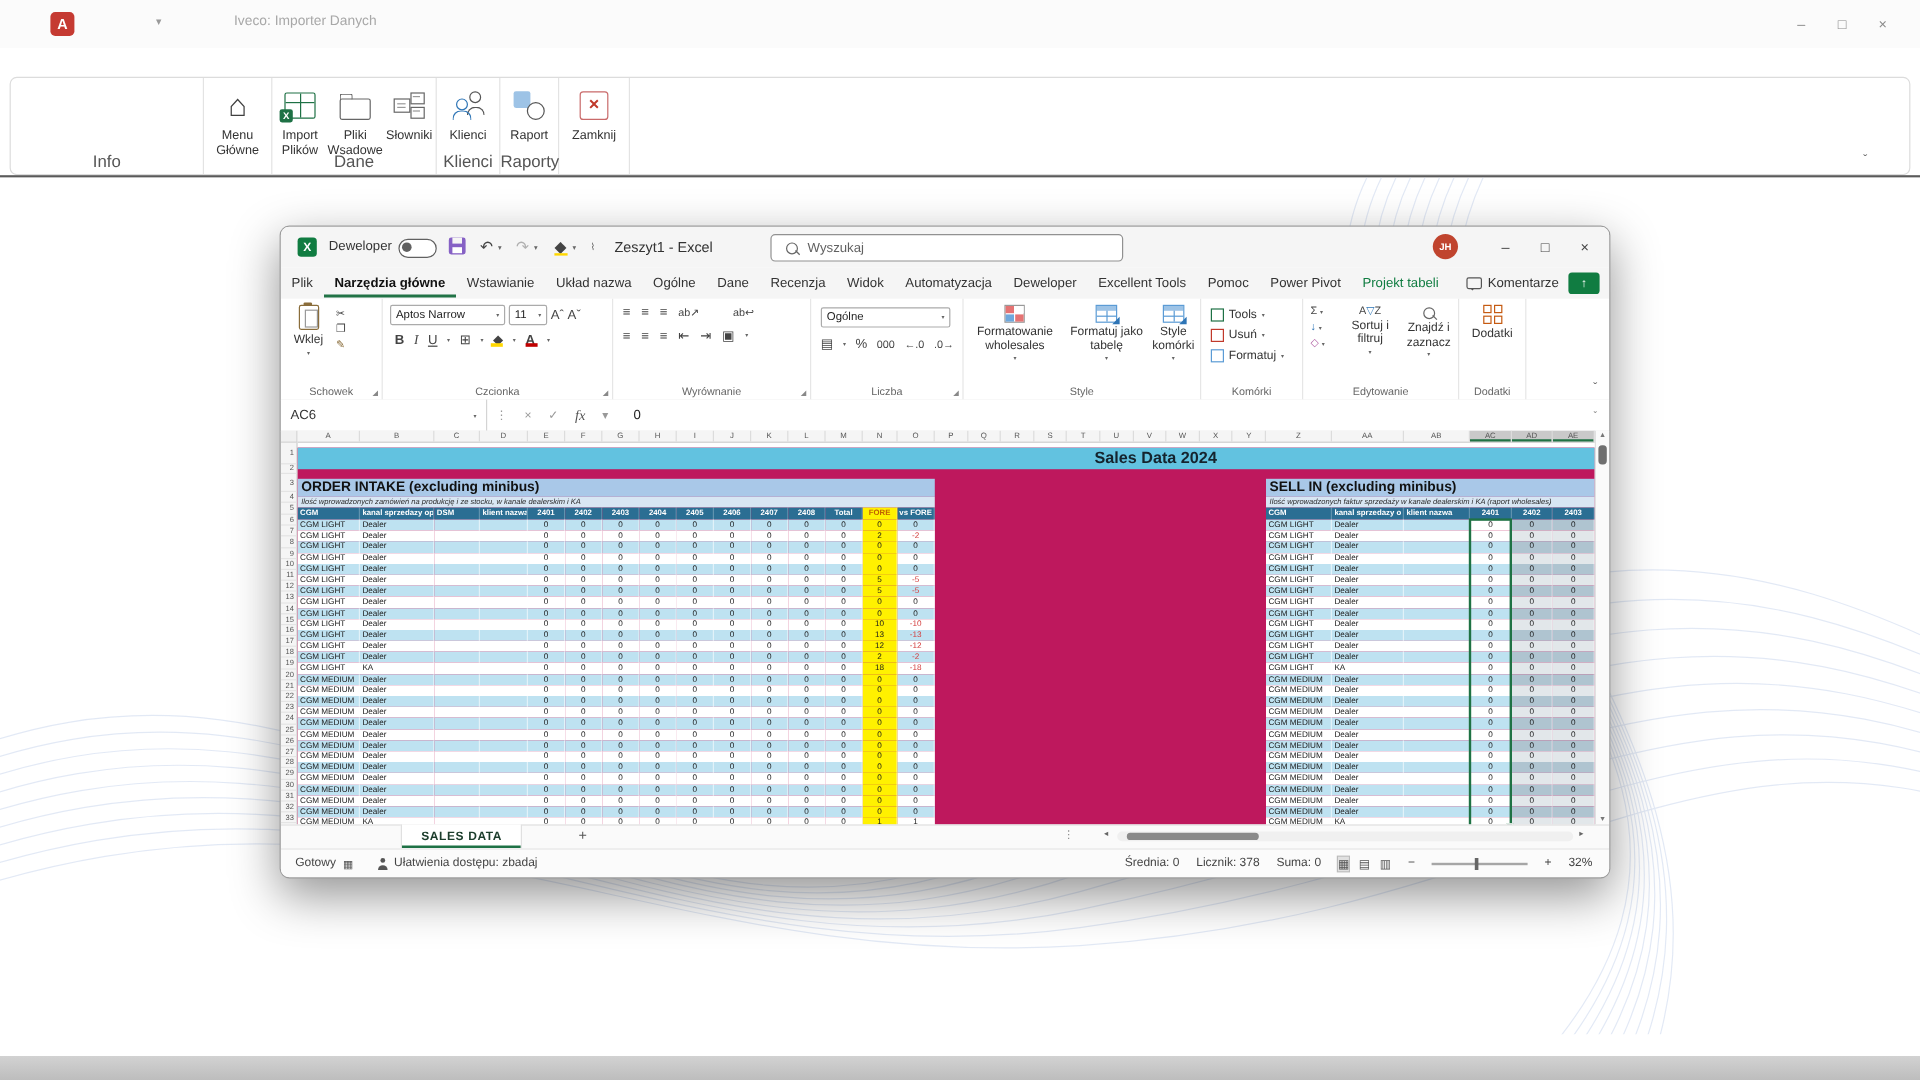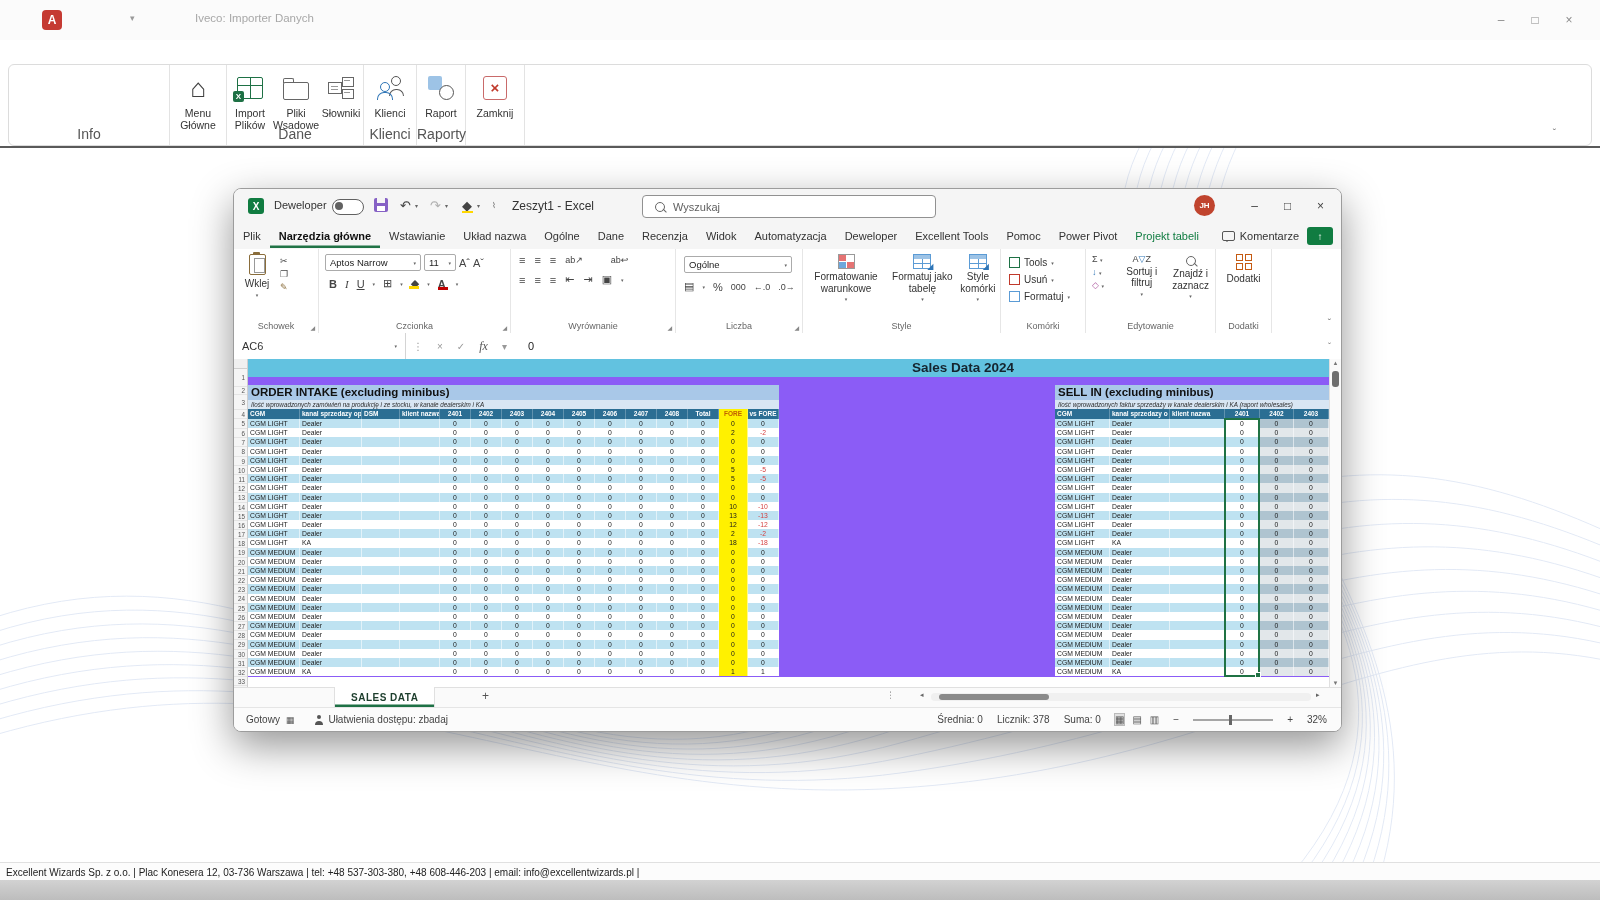--- a/index.html
+++ b/index.html
@@ -117,21 +117,21 @@
   .fval{font-size:11px;color:#222;margin-left:14px;}
 
   
   .xl-grid{left:0;top:170px;width:1107px;height:328px;background:#fff;}
   .corner{left:0;top:0;width:14px;height:10px;background:#f0f0f0;border-right:1px solid #cfcfcf;border-bottom:1px solid #cfcfcf;box-sizing:border-box;}
   .collet{left:14px;top:0;width:1081px;height:10px;display:flex;background:#f5f5f5;border-bottom:1px solid #cfcfcf;box-sizing:border-box;}
   .cl{font-size:6.5px;color:#555;text-align:center;line-height:9px;border-right:1px solid #dcdcdc;box-sizing:border-box;overflow:hidden;}
   .cl.sel{background:#c9c9c9;box-shadow:inset 0 -2px 0 #1F7244;}
   .rownums{left:0;top:10px;width:14px;height:318px;background:#f5f5f5;border-right:1px solid #cfcfcf;box-sizing:border-box;}
   .rn{font-size:6.3px;color:#555;text-align:right;padding-right:2px;border-bottom:1px solid #e4e4e4;box-sizing:border-box;overflow:hidden;}
-  .canvas{left:14px;top:0;width:1081px;height:318px;background:#8b5cf6;overflow:hidden;}
+  .canvas{left:14px;top:14px;width:1081px;height:318px;background:#be185d;overflow:hidden;}
   .titleband{left:0;top:0;width:1081px;height:18px;background:#62C2E0;}
   .titleband span{position:absolute;left:664px;top:1px;font-size:13.5px;font-weight:bold;color:#15242e;}
   .sheet-tbl{position:absolute;top:26px;}
   .band{height:15px;background:#A9C8E8;font-weight:bold;font-size:11.5px;color:#111;line-height:15px;padding-left:3px;box-sizing:border-box;white-space:nowrap;overflow:hidden;}
   .subt{height:9px;background:#D8E6F3;font-size:6.3px;font-style:italic;color:#2b2b2b;line-height:9px;padding-left:3px;box-sizing:border-box;white-space:nowrap;overflow:hidden;}
   .hrow{display:flex;height:10px;}
   .hc{background:#2B6E93;color:#fff;font-size:6.5px;font-weight:bold;line-height:10px;padding:0 2px;box-sizing:border-box;border-right:1px solid rgba(255,255,255,.25);white-space:nowrap;overflow:hidden;}
   .hc.num{text-align:center;padding:0;}
   .hc.fhdr{background:#FFF100;color:#C06000;text-align:center;}
   .drow{display:flex;height:9.2px;}
@@ -438,21 +438,21 @@
 
       <div class="xg" style="width:198px;">
         <div style="display:flex;justify-content:space-around;">
           <div class="bigbtn">
             <span class="qgrid">
                 <i style="background:#E57373;"></i>
                 <i style="background:#fff;"></i>
                 <i style="background:#6FA8DC;"></i>
                 <i style="background:#E57373;"></i>
               </span>
-            <span style="margin-top:2px;">Formatowanie warunkowe</span>
+            <span style="margin-top:2px;">Formatowanie wholesales</span>
             <span class="caret">▾</span>
           </div>
           <div class="bigbtn">
             <span class="tblico"></span>
             <span style="margin-top:2px;">Formatuj jako tabelę</span>
             <span class="caret">▾</span>
           </div>
           <div class="bigbtn">
             <span class="tblico"></span>
             <span style="margin-top:2px;">Style komórki</span>
@@ -1379,17 +1379,14 @@
         <span>−</span>
         <span class="zoomtrack">
             <span class="zoomthumb"></span>
           </span>
         <span>+</span>
         <span>32%</span>
       </div>
     </div>
   </div>
 
-  <div class="abs footerbar">
-    <span>Excellent Wizards Sp. z o.o. | Plac Konesera 12, 03-736 Warszawa | tel: +48 537-303-380, +48 608-446-203 | email: info@excellentwizards.pl |</span>
-  </div>
   <div class="abs bottomstrip"></div>
 </div>
 
 </body></html>

